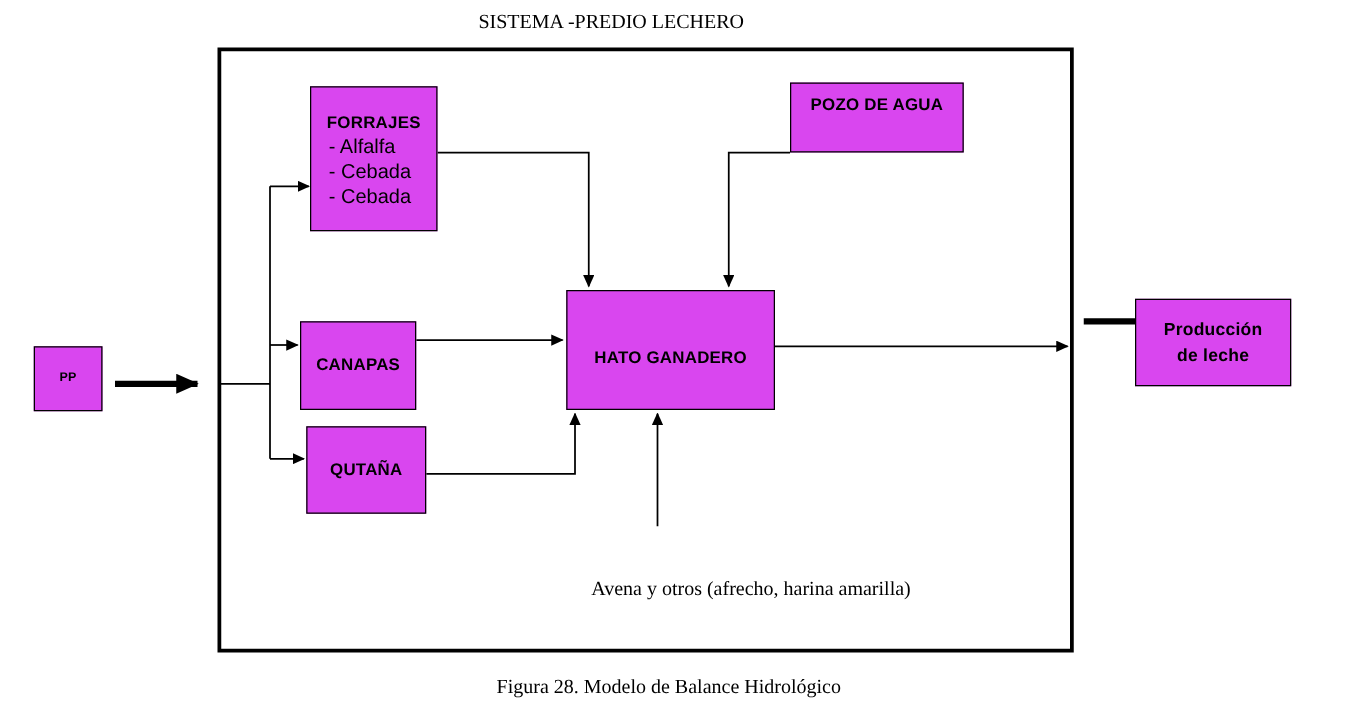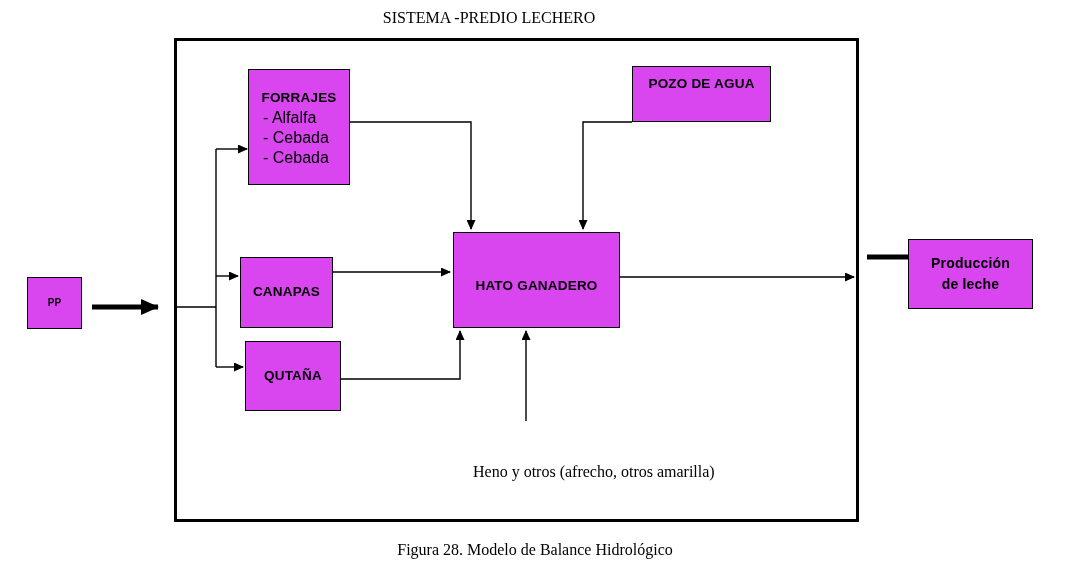--- a/index.html
+++ b/index.html
@@ -102,17 +102,17 @@
   </div>
 
 
   <div class="box" style="left:908px; top:239px; width:125px; height:70px;">
     <div class="two-line">
       <div>Producción</div>
       <div>de leche</div>
     </div>
   </div>
 
-  <div class="serif" style="left:473px; top:463px;">Heno y otros (afrecho, otros amarilla)</div>
+  <div class="serif" style="left:473px; top:463px;">Avena y otros (afrecho, harina amarilla)</div>
 
   <div class="serif centered" style="left:535px; top:541px;">Figura 28. Modelo de Balance Hidrológico</div>
 
 </div>
 
 </body></html>

